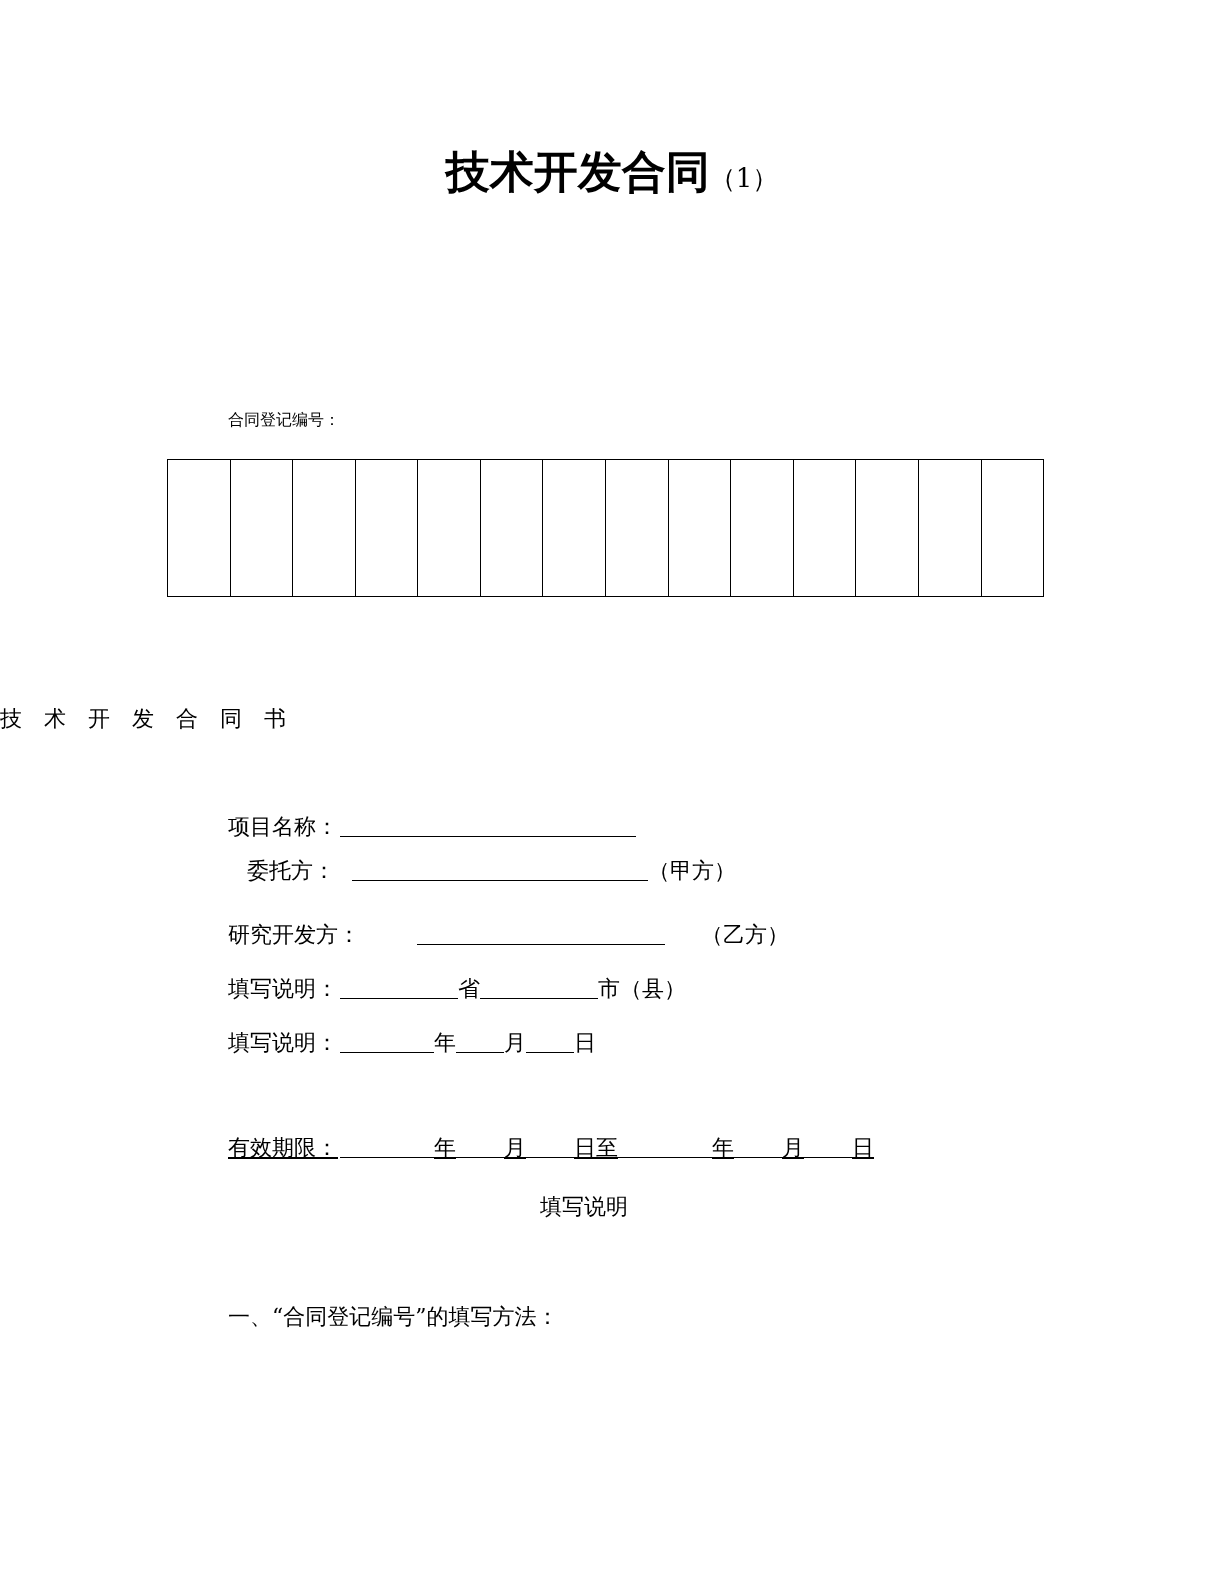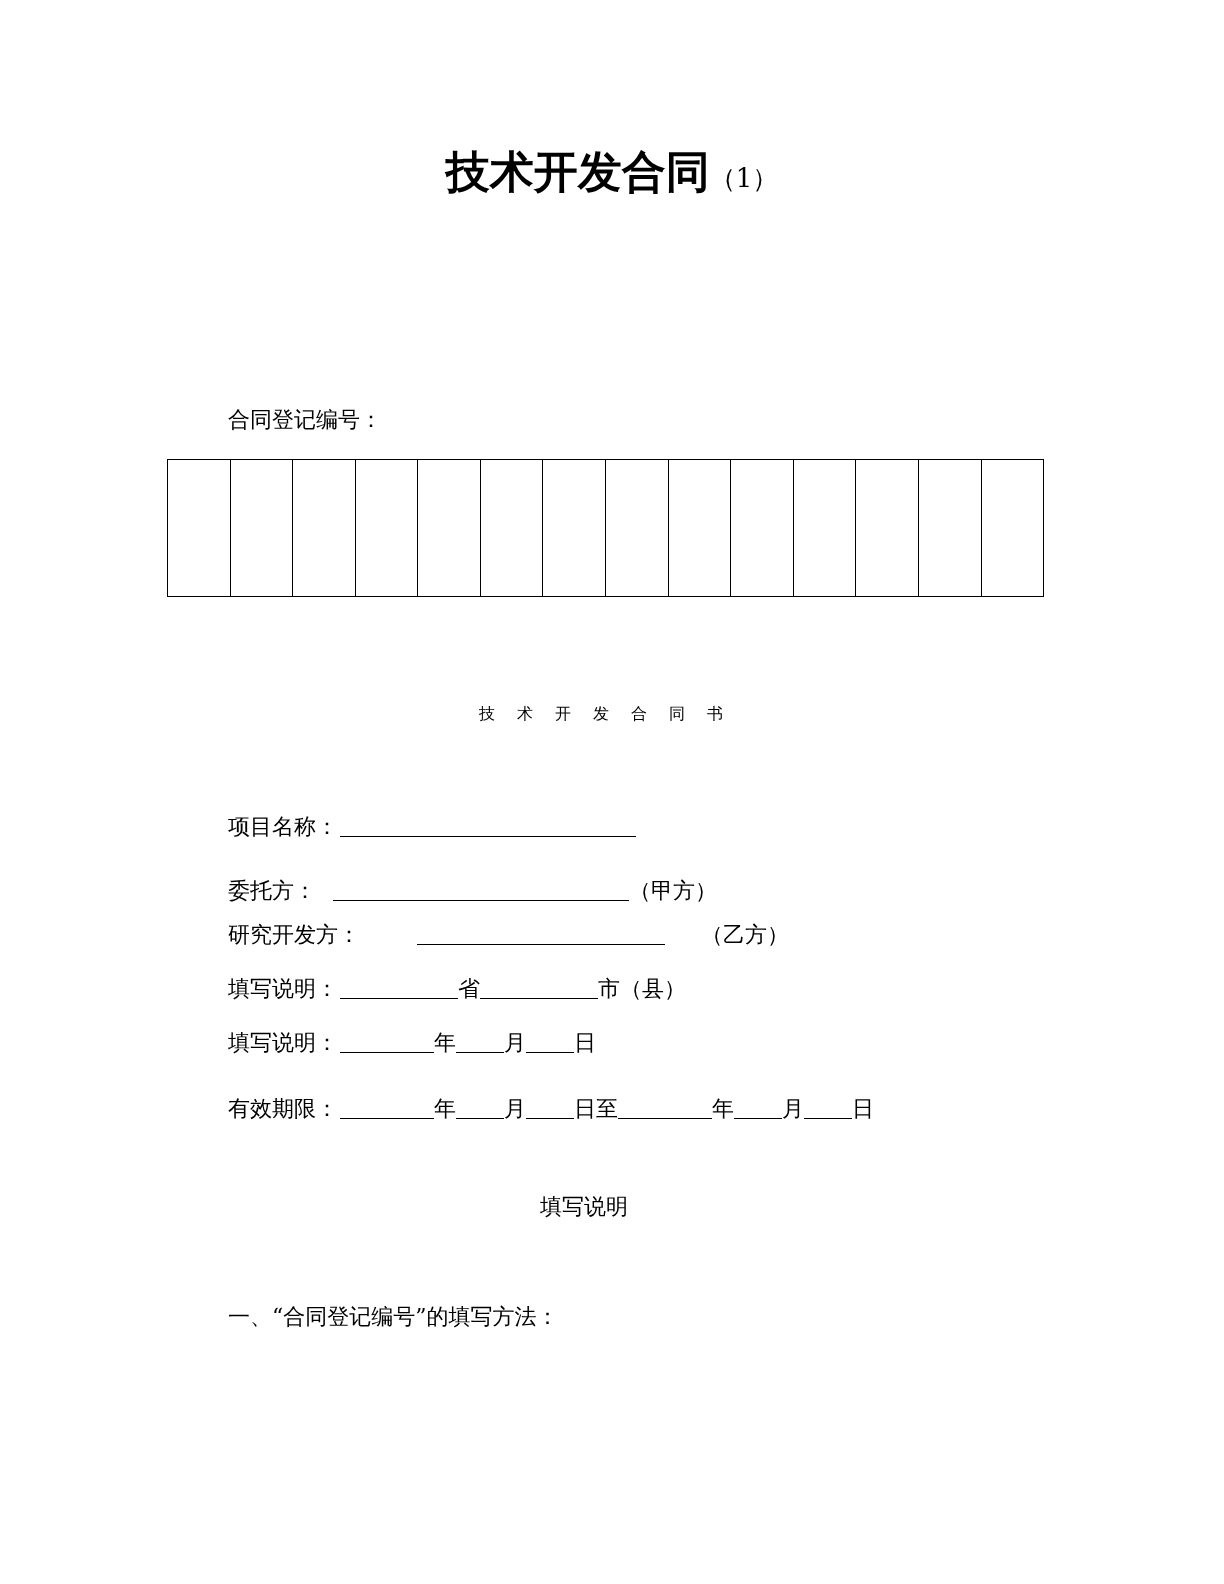--- a/index.html
+++ b/index.html
@@ -2,27 +2,27 @@
 <html><head>
 <meta charset="utf-8">
 <style>
   html, body { margin: 0; padding: 0; background: #ffffff; }
   body { width: 1224px; height: 1584px; position: relative; overflow: hidden;
          font-family: "DejaVu Serif", "Liberation Serif", serif; color: #000; }
   .abs { position: absolute; white-space: nowrap; }
   .title { top: 144px; left: 0; width: 1224px; text-align: center; font-size: 44px; line-height: 56px;
            font-family: "DejaVu Sans", "Liberation Sans", sans-serif; font-weight: bold; }
   .title .num { font-family: "DejaVu Serif", "Liberation Serif", serif; font-weight: normal; font-size: 26px; }
-  .label { font-size: 22px; line-height: 30px; }
+  .label { font-size: 16px; line-height: 30px; }
   .regno-label { left: 228px; top: 405px; }
   .regbox { position: absolute; left: 167px; top: 459px; width: 877px; height: 138px;
             display: flex; border: 1.5px solid #000; box-sizing: border-box; }
   .regbox .cell { flex: 1; border-right: 1.5px solid #000; box-sizing: border-box; }
   .regbox .cell:last-child { border-right: none; }
-  .subtitle { top: 704px; left: 0; width: 1224px; text-align: center; font-size: 16px; letter-spacing: 22px;
+  .subtitle { top: 704px; left: 0; width: 1224px; font-size: 22px; letter-spacing: 22px;
               padding-left: 0; }
   .field { left: 228px; font-size: 22px; line-height: 30px; display: flex; align-items: flex-end; }
   .blank { display: inline-block; border-bottom: 1.5px solid #000; height: 22px; margin-bottom: 5px; }
   .section-title { top: 1192px; left: 0; width: 1168px; text-align: center; font-size: 22px; line-height: 30px; }
   .item-one { left: 228px; top: 1302px; font-size: 22px; line-height: 30px; }
 </style>
 </head>
 <body>
 
 <div class="abs title">
@@ -48,21 +48,21 @@
   <div class="cell"></div>
 </div>
 
 <div class="abs subtitle">技术开发合同书</div>
 
 <div class="abs field" style="top:812px;justify-content:flex-end;">
   <span>项目名称：</span>
   <span class="blank" style="width:296px; margin-left:2px;"></span>
 </div>
 
-<div class="abs field" style="top:876px;">
+<div class="abs field" style="top:856px;margin-left:19px;">
   <span>委托方：</span>
   <span class="blank" style="width:296px; margin-left:17px;"></span>
   <span>（甲方）</span>
 </div>
 
 <div class="abs field" style="top:920px;gap:36px;">
   <span>研究开发方：</span>
   <span class="blank" style="width:248px; margin-left:21px;"></span>
   <span>（乙方）</span>
 </div>
@@ -78,21 +78,21 @@
 <div class="abs field" style="top:1028px;">
   <span>填写说明：</span>
   <span class="blank" style="width:94px; margin-left:2px;"></span>
   <span>年</span>
   <span class="blank" style="width:48px;"></span>
   <span>月</span>
   <span class="blank" style="width:48px;"></span>
   <span>日</span>
 </div>
 
-<div class="abs field" style="top:1094px;">
+<div class="abs field" style="top:1133px;text-decoration:underline;">
   <span>有效期限：</span>
   <span class="blank" style="width:94px; margin-left:2px;"></span>
   <span>年</span>
   <span class="blank" style="width:48px;"></span>
   <span>月</span>
   <span class="blank" style="width:48px;"></span>
   <span>日至</span>
   <span class="blank" style="width:94px;"></span>
   <span>年</span>
   <span class="blank" style="width:48px;"></span>

